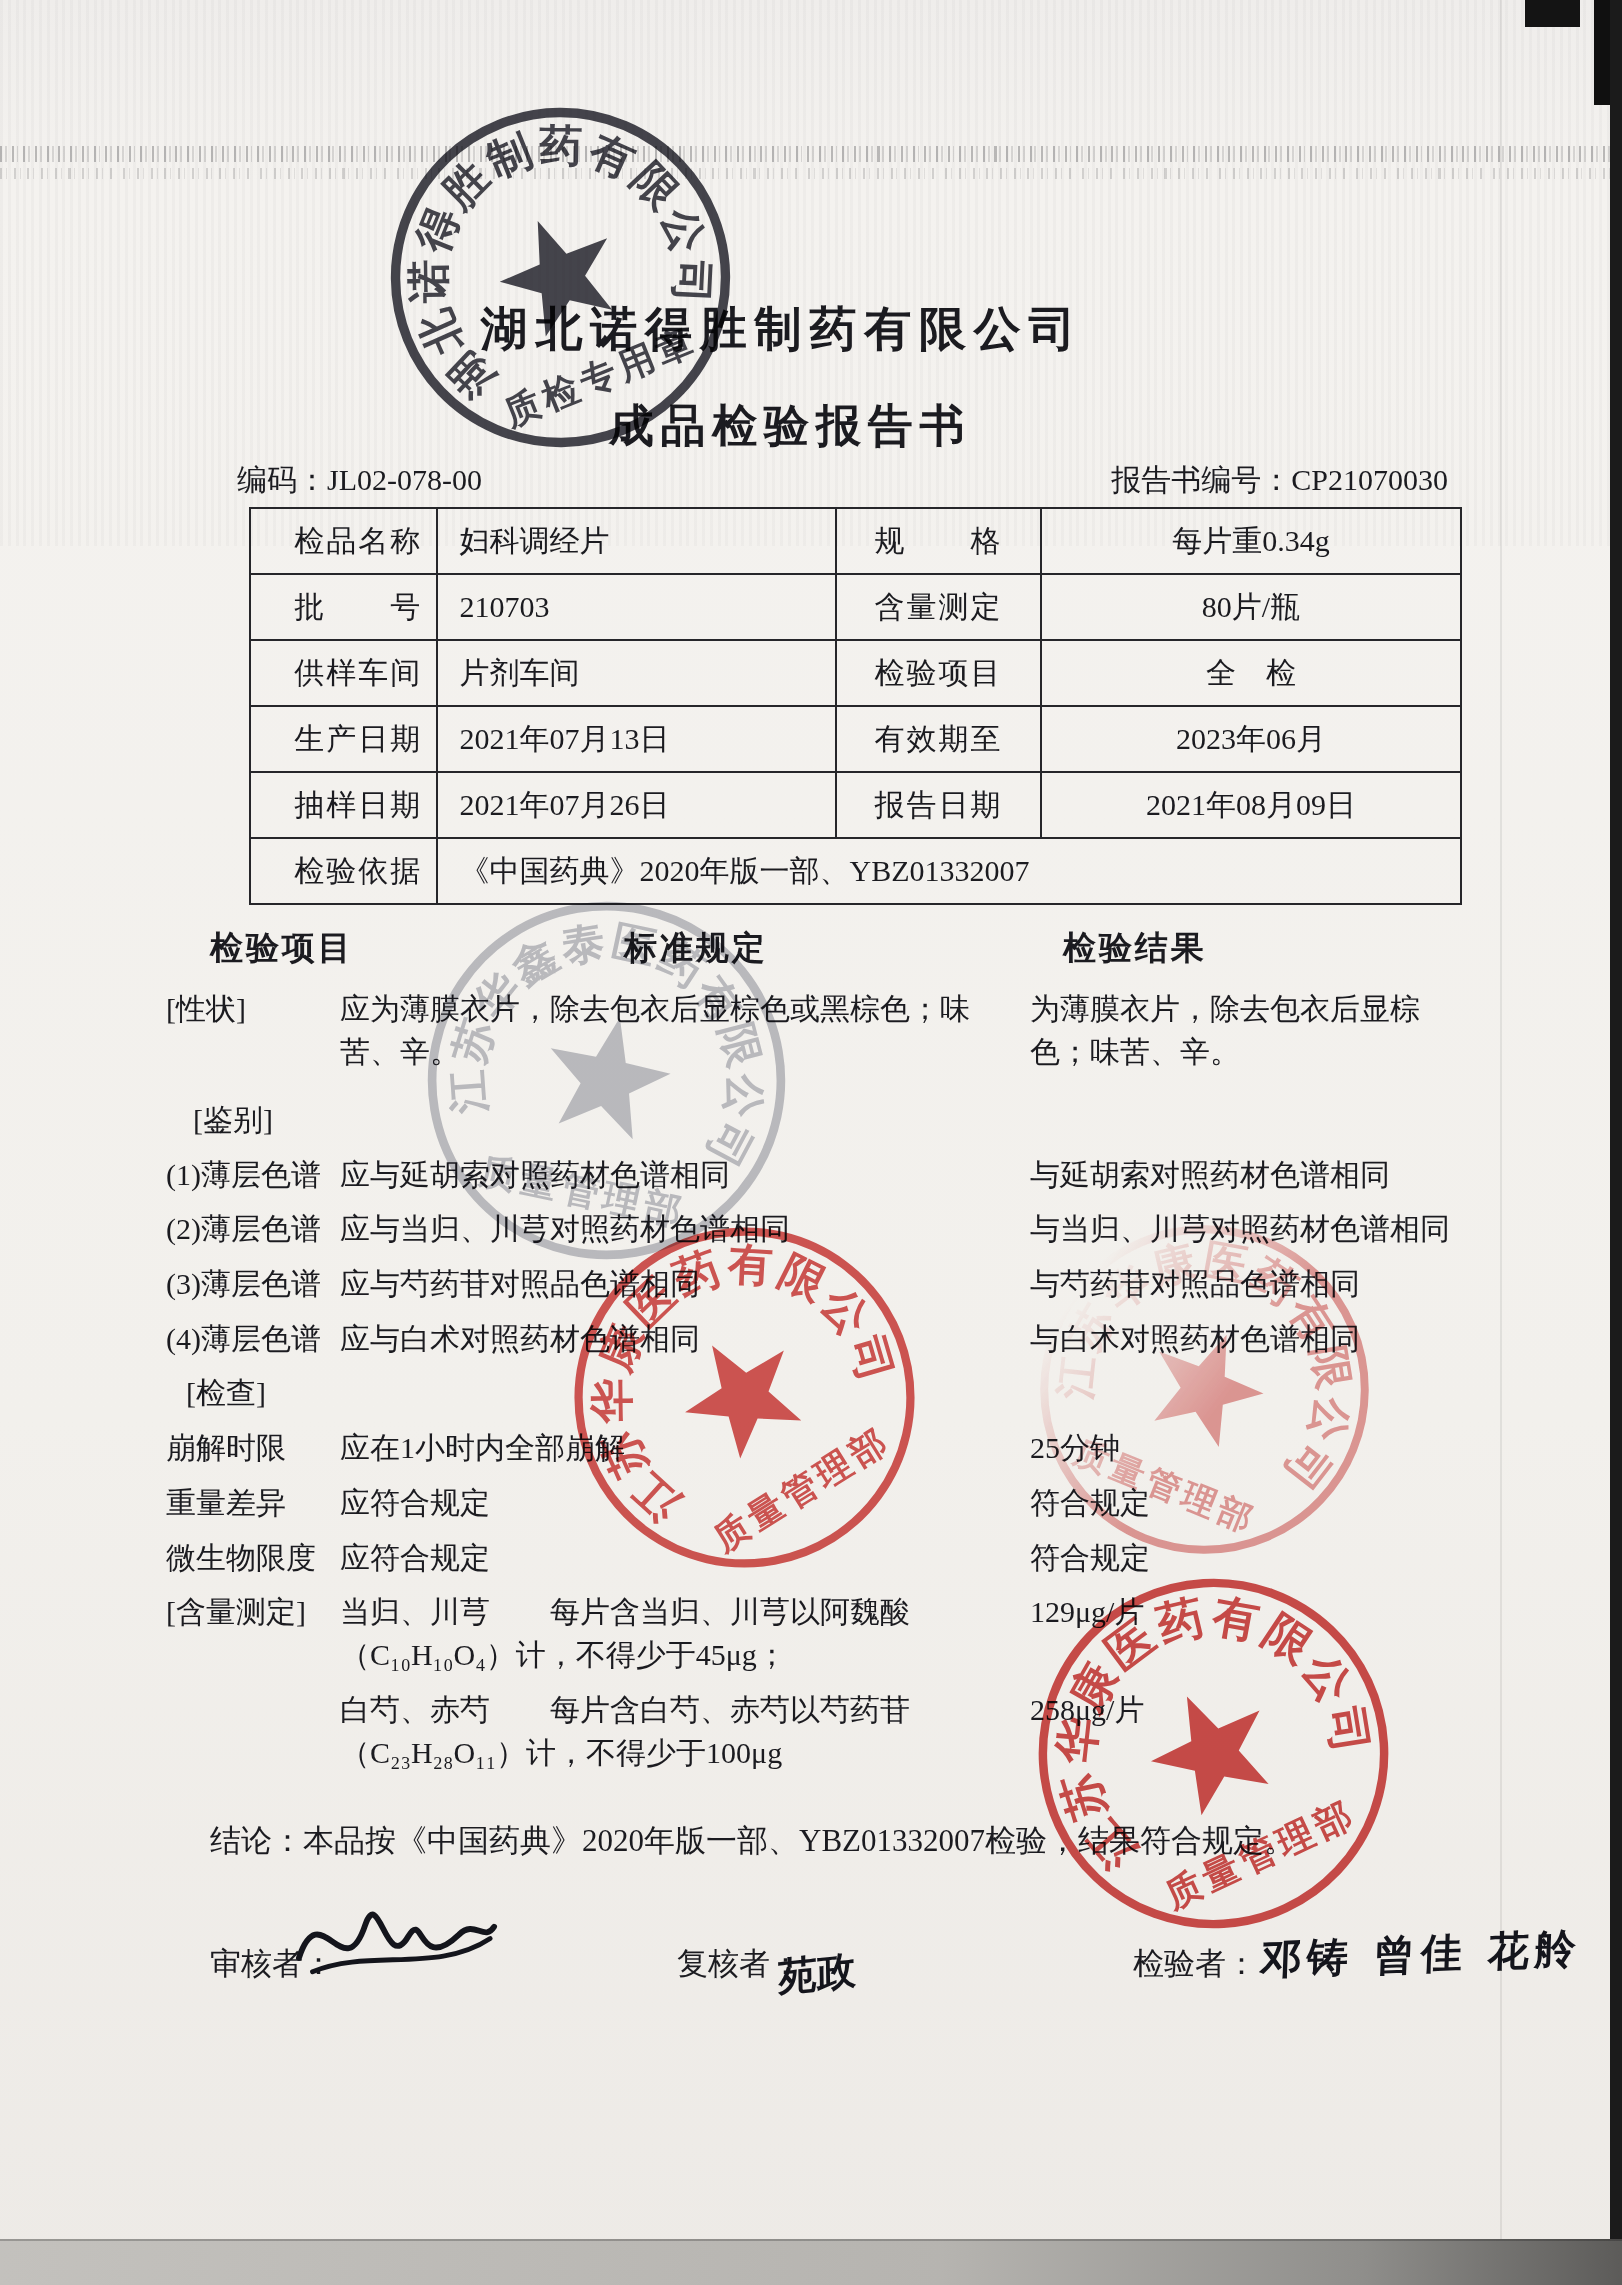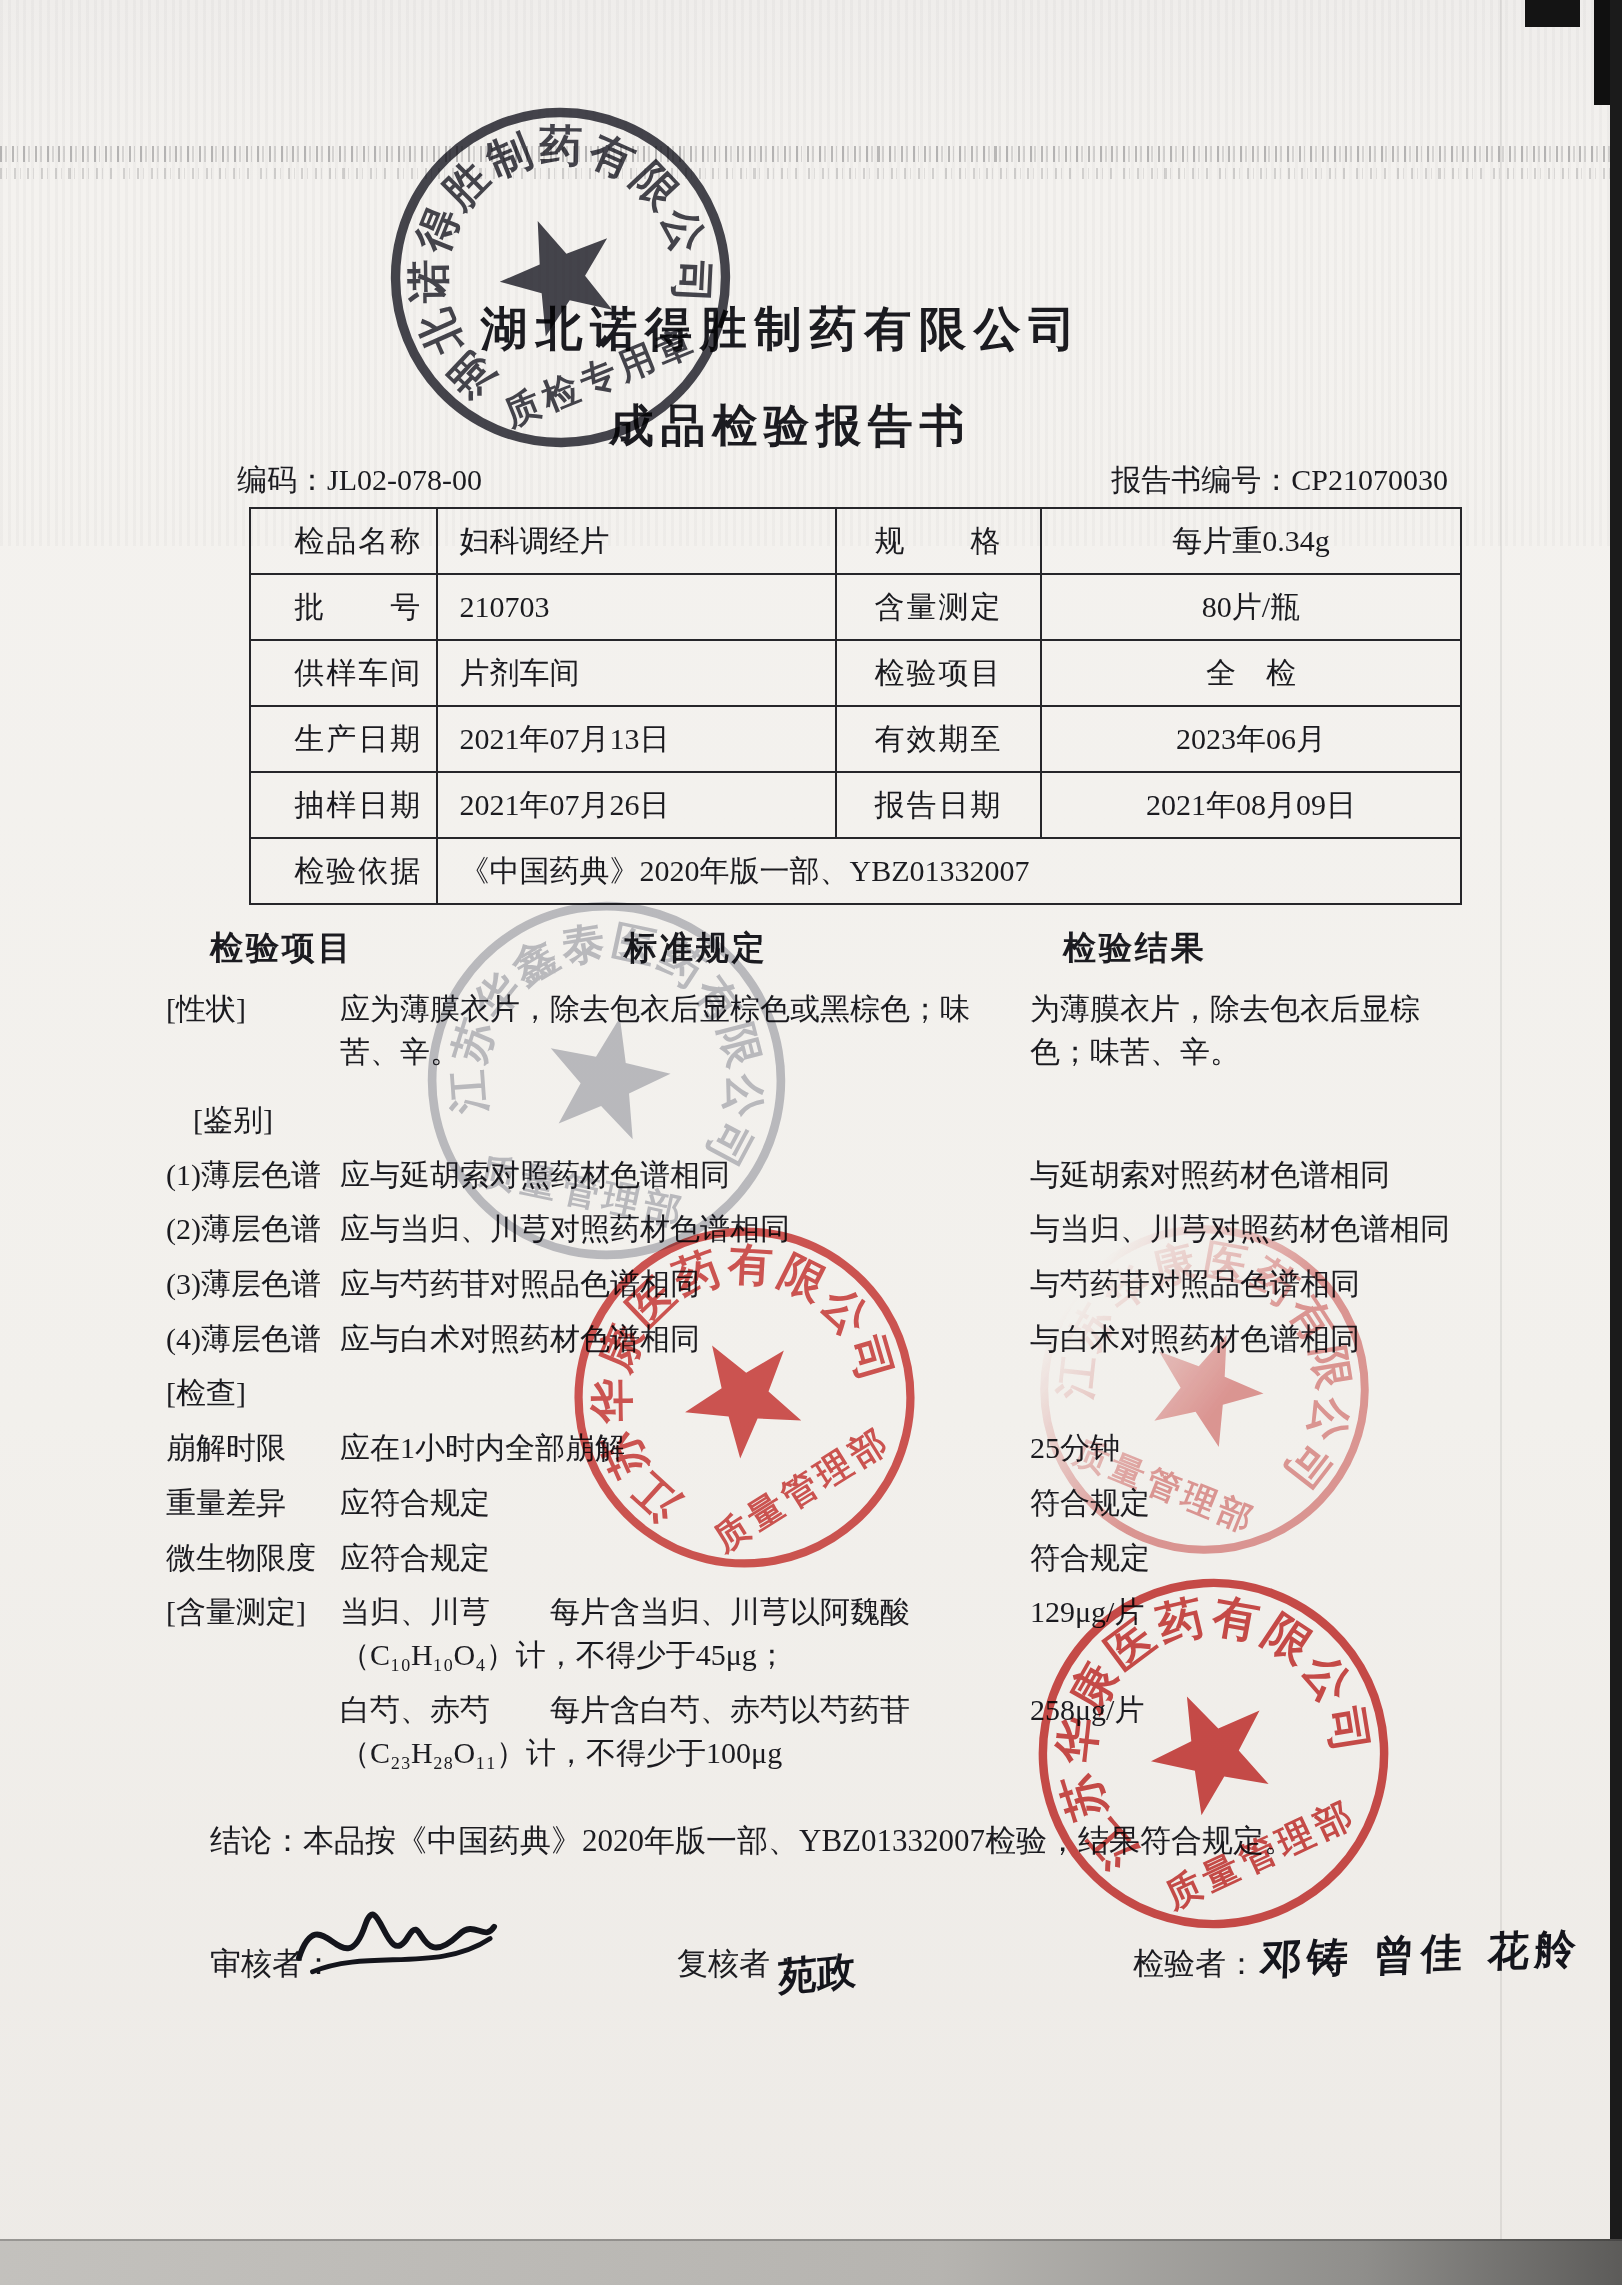--- a/index.html
+++ b/index.html
@@ -39,21 +39,21 @@
   .info-table td.val { padding-left:21.5px; }
   .info-table td.c { text-align:center; padding:0 3.9px; }
 
   .rh { position:absolute; top:926px; font-size:33px; font-weight:600; letter-spacing:2.9px; }
   .rh-1 { left:210px; } .rh-2 { left:624px; } .rh-3 { left:1063px; }
 
   .results { position:absolute; top:987px; left:166px; width:1301px;
     font-size:30px; line-height:43px; }
   .r-row { display:grid; grid-template-columns:174px 688px auto; margin-bottom:11.7px; align-items:start; }
   .r-row.sect-gap { margin-top:25px;margin-left:27px; }
-  .r-row.small-gap { margin-top:9.8px; }
+  .r-row.small-gap { margin-top:9.8px;margin-left:20px; }
   .r-res { padding-left:2px; }
 
   .conclusion { position:absolute; top:1818px; left:210px; width:1239px; font-size:31px; line-height:45px; }
 
   .sig-label { position:absolute; top:1943px; font-size:31px; }
   .sig-reviewer-label { left:210px; } .sig-checker-label { left:677px;text-align:center; } .sig-inspector-label { left:1133px; }
   .handwriting { position:absolute; font-family:"DejaVu Sans",sans-serif; font-weight:bold; color:#14151c; }
   .hw-checker { left:778px; top:1947px; font-size:39px; transform:rotate(-6deg) skewX(-5deg); }
   .hw-inspector { left:1260px; top:1927px; font-size:41px; letter-spacing:5.9px; transform:rotate(-2deg) skewX(-4deg); }
   .sig-scribble { position:absolute; left:291px; top:1878px; width:210px; height:122px; }

